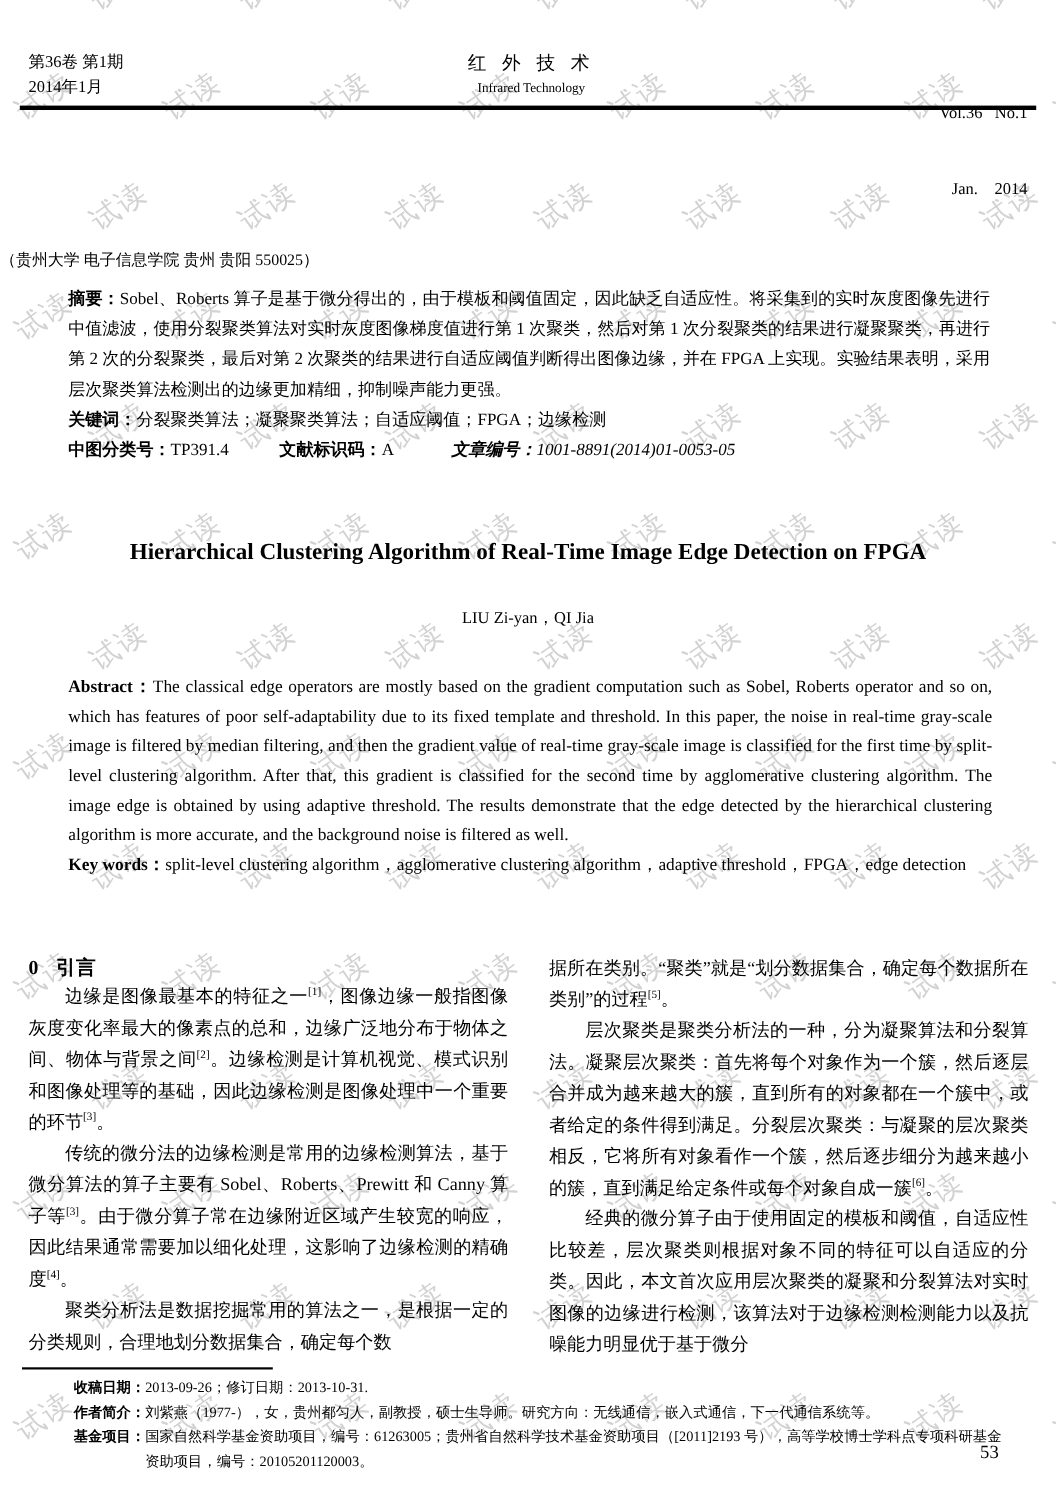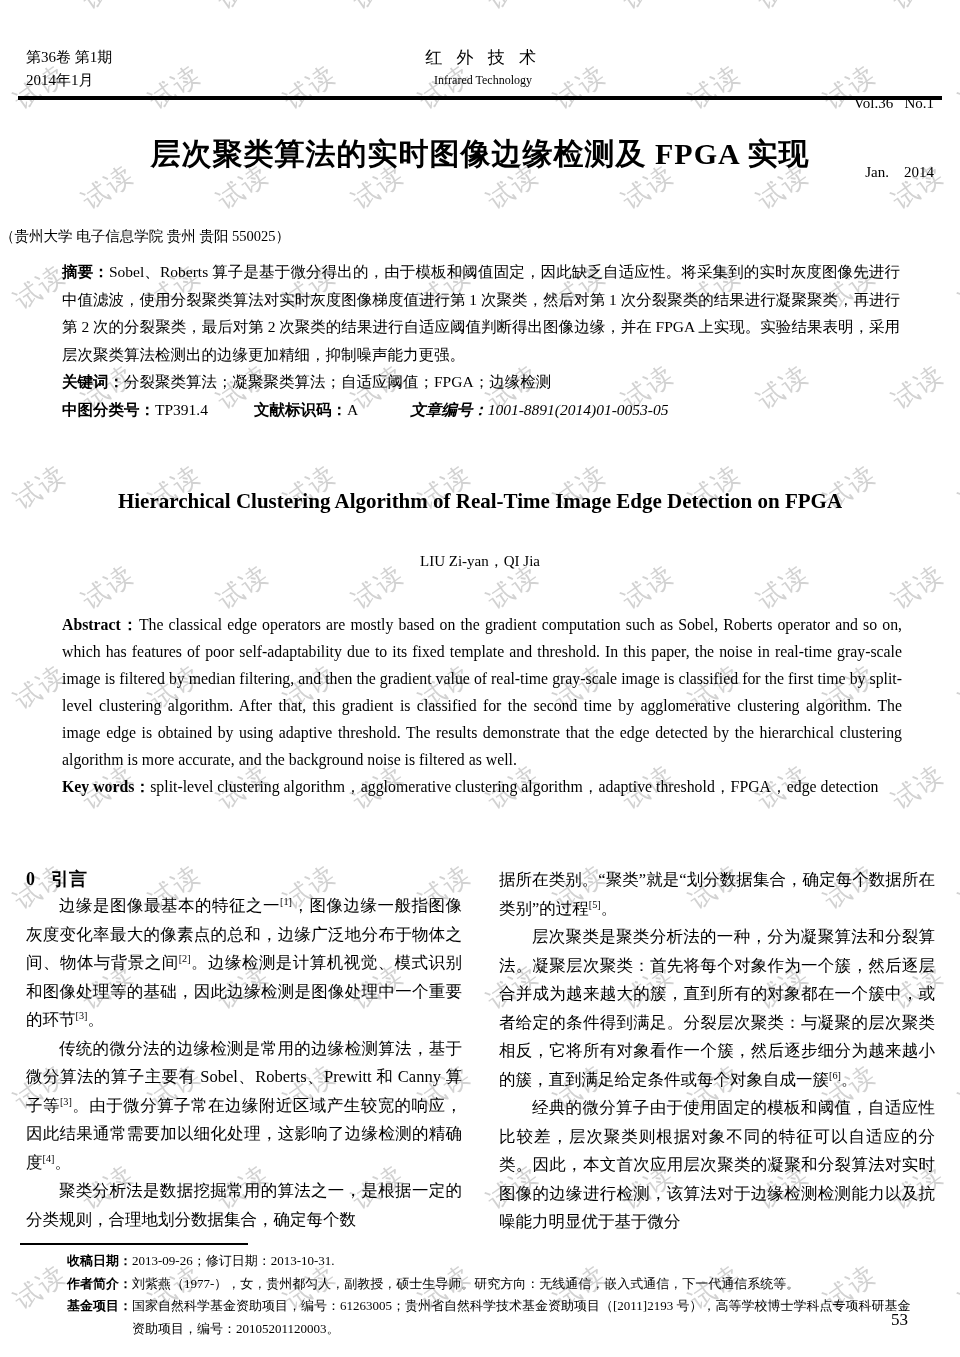--- a/index.html
+++ b/index.html
@@ -190,21 +190,20 @@
         <div class="jcn">红 外 技 术</div>
         <div class="jen">Infrared Technology</div>
       </div>
       <div class="hdr-right">
         <div>Vol.36   No.1</div>
         <div>Jan.    2014</div>
       </div>
     </div>
     <div class="hdr-rule"></div>
 
-    <div class="title-cn">层次聚类算法的实时图像边缘检测及 FPGA 实现</div>
     <div class="affil-cn">（贵州大学 电子信息学院 贵州 贵阳 550025）</div>
 
     <div class="abs-cn">
       <p><span class="b">摘要：</span><span>Sobel、Roberts 算子是基于微分得出的，由于模板和阈值固定，因此缺乏自适应性。将采集到的实时灰度图像先进行中值滤波，使用分裂聚类算法对实时灰度图像梯度值进行第 1 次聚类，然后对第 1 次分裂聚类的结果进行凝聚聚类，再进行第 2 次的分裂聚类，最后对第 2 次聚类的结果进行自适应阈值判断得出图像边缘，并在 FPGA 上实现。实验结果表明，采用层次聚类算法检测出的边缘更加精细，抑制噪声能力更强。</span></p>
       <p><span class="b">关键词：</span><span>分裂聚类算法；凝聚聚类算法；自适应阈值；FPGA；边缘检测</span></p>
       <p class="class-line">
         <span><span class="b">中图分类号：</span><span>TP391.4</span></span>
         <span class="class-seg2"><span class="b">文献标识码：</span><span>A</span></span>
         <span class="class-seg3"><span class="b">文章编号：</span><span>1001-8891(2014)01-0053-05</span></span>
       </p>

